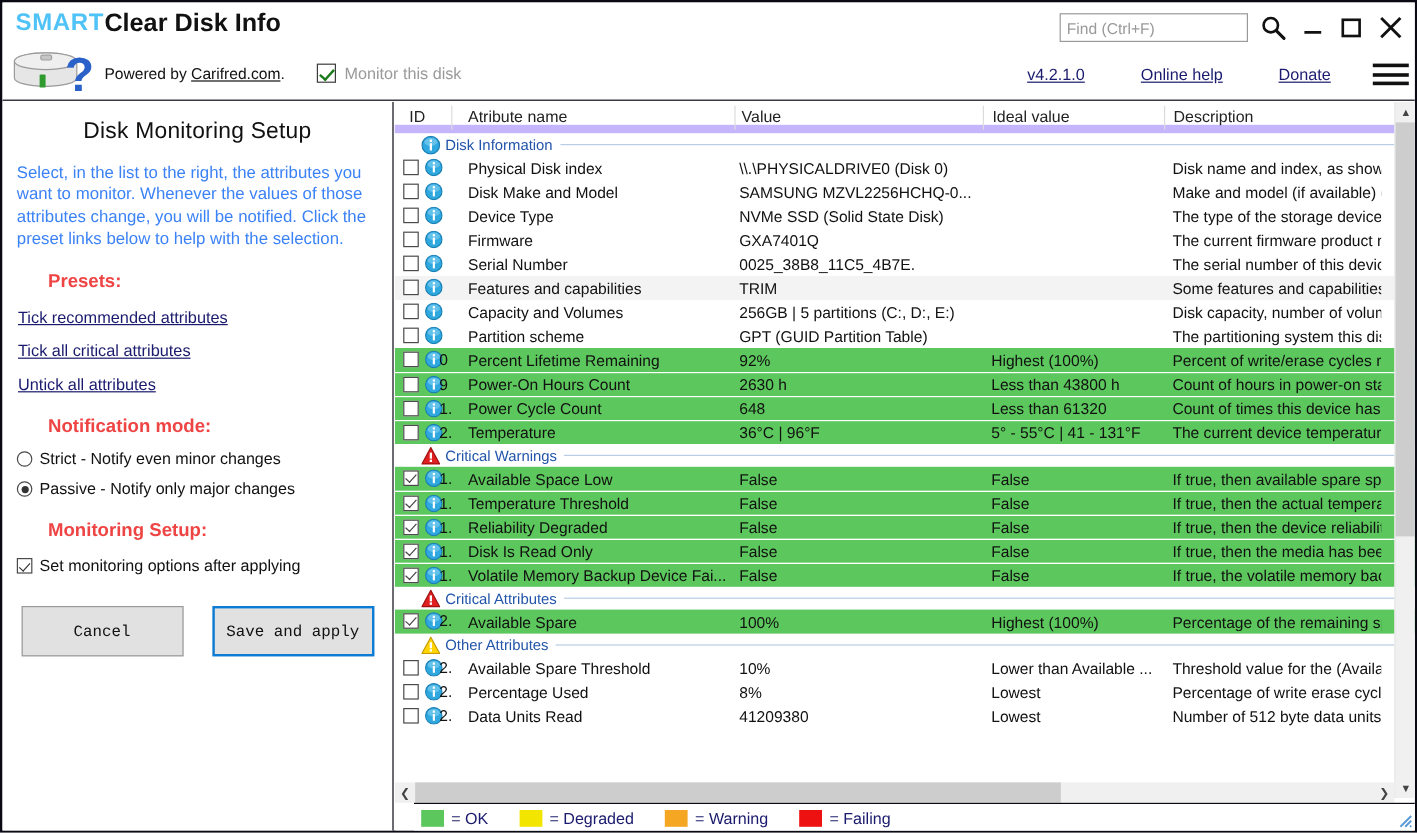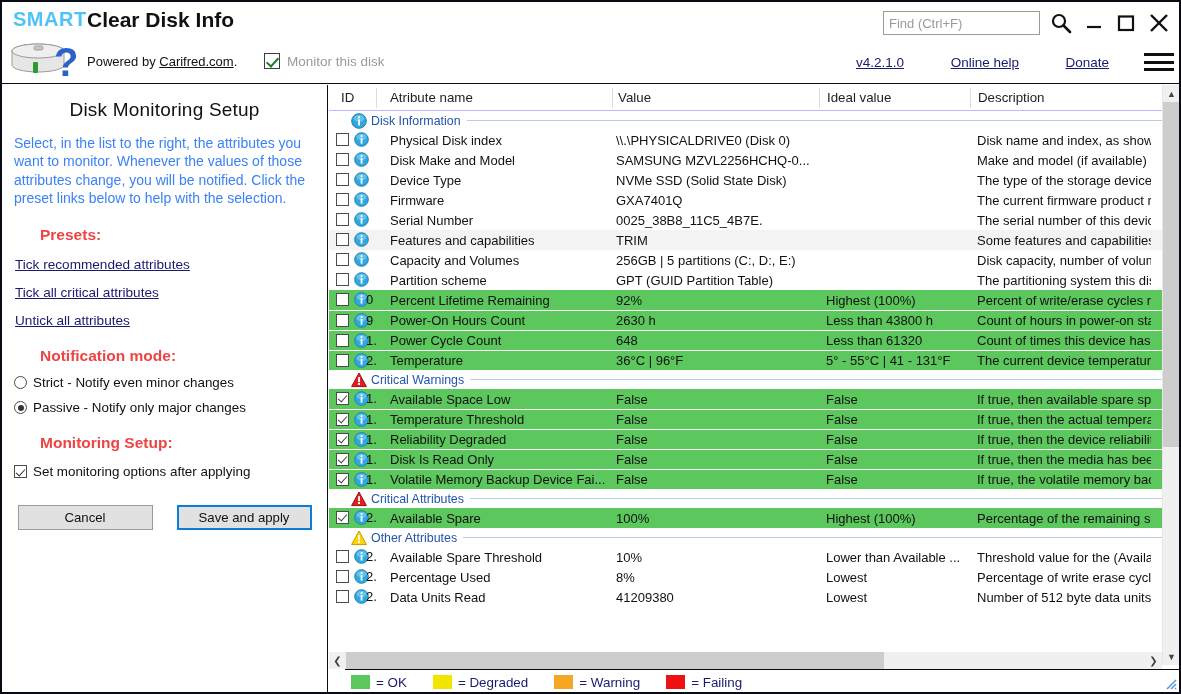--- a/index.html
+++ b/index.html
@@ -148,39 +148,39 @@
   .chk-sq.on::after {
     content: ""; position: absolute; left: 3.4px; top: 0.6px;
     width: 4px; height: 8px; border: solid #333;
     border-width: 0 1.8px 1.8px 0; transform: rotate(42deg);
   }
   .btn-row {
     display: flex; gap: 24px; margin-top: 26px;
     justify-content: center;
   }
   .dlg-btn {
-    width: 135px; height: 25px; font-size: 13.2px;
+    width: 135px; height: 42px; font-size: 13.2px;
     background: #e1e1e1; border: 1px solid #9a9a9a;
     color: #111; cursor: pointer;
-    font-family: Liberation Sans, sans-serif;
+    font-family: Liberation Mono, monospace;
     display: flex; align-items: center; justify-content: center;
   }
   .dlg-btn.primary {
     background: #e1e1e1; border: 2px solid #0c7cd5;
   }
 
   
   .table-area {
     position: absolute; left: 327px; top: 83px;
     width: 850px; height: 609px;
     background: #fff;
   }
   .thead {
     position: relative; height: 26px;
-    border-bottom: 1px solid #c4b5fd;
+    border-bottom: 7px solid #c4b5fd;
     background: #fff;
   }
   .th {
     position: absolute; top: 5px;
     font-size: 13.3px; color: #222;
   }
   .th-sep {
     position: absolute; top: 3px; width: 1px; height: 20px;
     background: #dcdcdc;
   }

